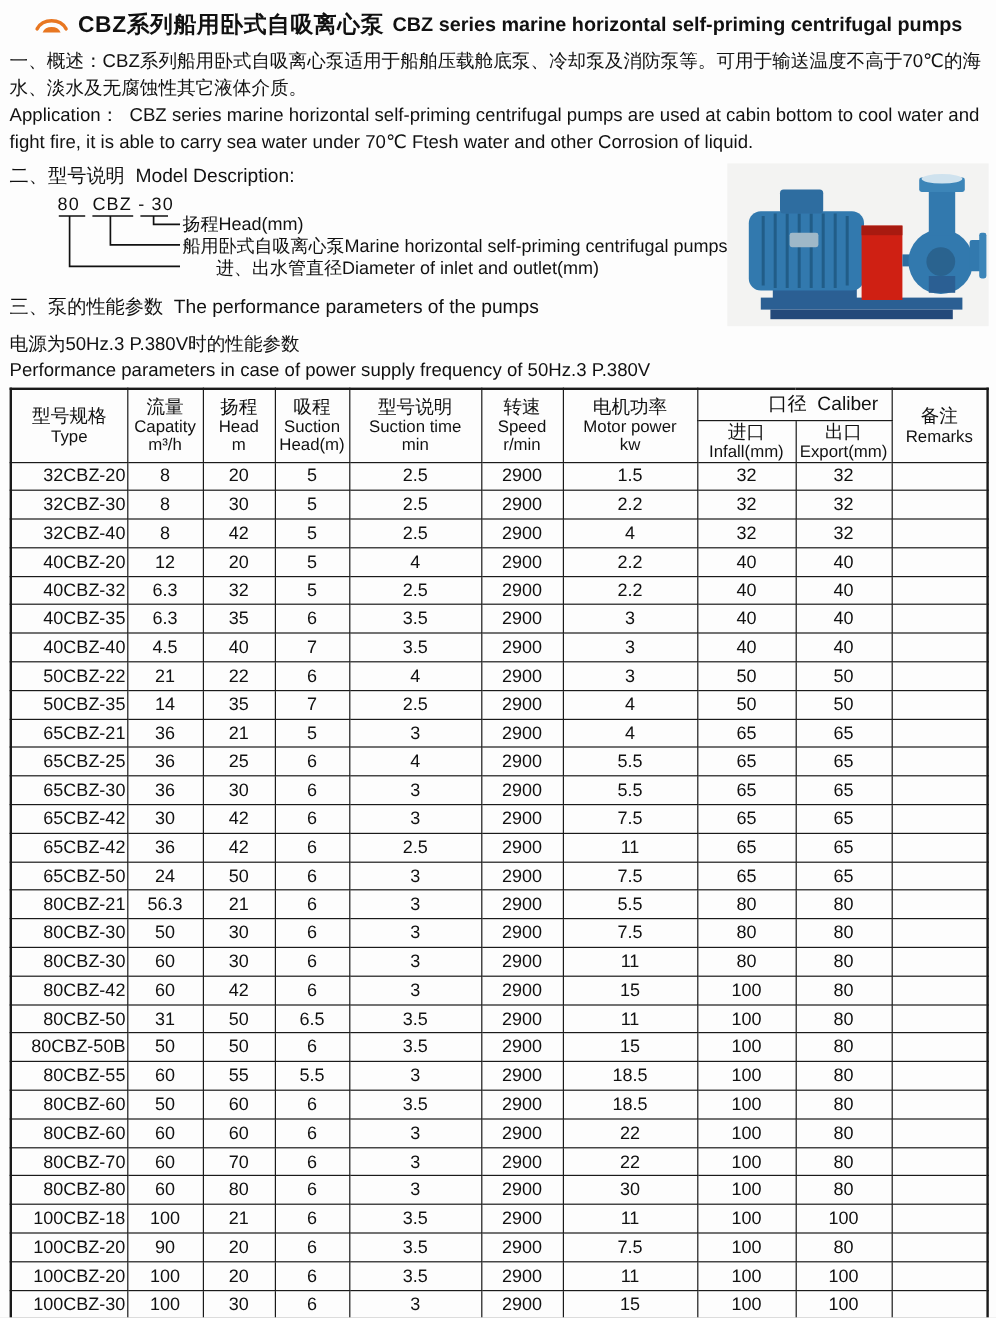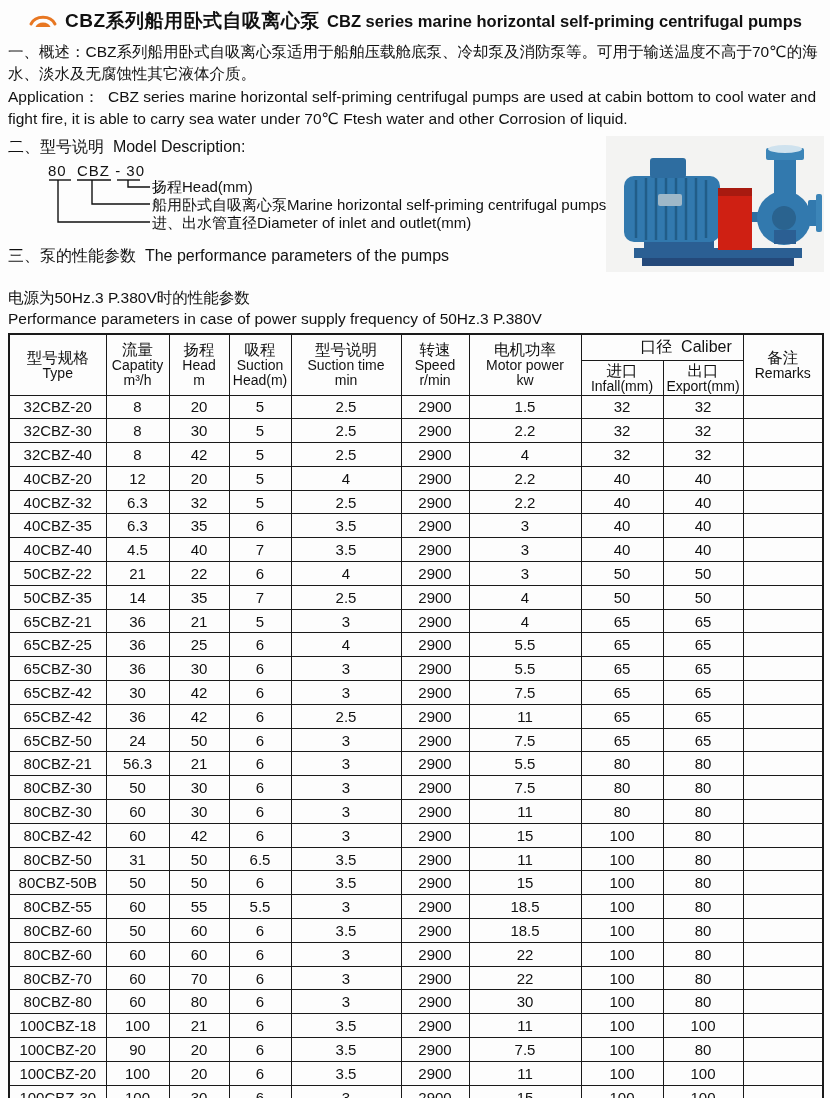--- a/index.html
+++ b/index.html
@@ -17,41 +17,41 @@
   
   .para { font-size:15.5px; line-height:21.5px; margin-top:7px; white-space:pre-wrap; }
   .section-heading { font-size:16px; font-weight:400; margin-top:8px; white-space:pre-wrap; }
   
   .model-diagram { position:relative; height:76px; margin:4px 0 0 22px; }
   .model-code { position:absolute; left:18px; top:0; font-size:15px; letter-spacing:1px; white-space:pre; }
   .model-lines { position:absolute; left:0; top:0; }
   .model-label { position:absolute; left:122px; font-size:15px; white-space:nowrap; }
   .model-label.l1 { top:16px; }
   .model-label.l2 { top:34px; }
-  .model-label.l3 { top:52px; }
+  .model-label.l3 { top:52px;margin-left:28px; }
   
   .pump-photo { position:absolute; top:136px; right:6px; width:218px; height:136px; }
   
   .perf-sub { font-size:15.5px; line-height:21px; white-space:pre-wrap; }
   
   table.perf {
     width:814px; margin-top:4px; border-collapse:collapse; table-layout:fixed;
     border:2px solid #1a1a1a;
   }
   table.perf th, table.perf td {
     border:1px solid #1a1a1a; text-align:center; vertical-align:middle;
     font-weight:normal; overflow:hidden;
   }
   table.perf th { padding:1px 0; }
   table.perf td { height:23.8px; font-size:15px; padding:0 1px; }
   .h-zh { display:block; font-size:15.5px; line-height:17px; }
   .h-en { display:block; font-size:14px; line-height:15px; }
   .h-unit { display:block; font-size:14px; line-height:15px; }
   .caliber-row th { height:26px; }
-  tr[data-name="table-row"] td:first-child { letter-spacing:0; }
+  tr[data-name="table-row"] td:first-child { letter-spacing:0;text-align:right; }
 </style>
 </head>
 <body>
 
 <div class="page" data-name="catalog-page">
 
   <div class="titlebar" data-name="page-header">
     <svg class="logo" viewBox="0 0 30 24" data-name="sunrise-arc-icon">
       <path d="M3 15 A 13 11 0 0 1 27 15" fill="none" stroke="#e87722" stroke-width="3" stroke-linecap="round"></path>
       <path d="M7.5 18 A 8 7 0 0 1 22.5 18 Z" fill="#e87722"></path>
@@ -115,21 +115,21 @@
 
     <rect x="168" y="22" width="22" height="38" fill="#3279ae"></rect>
     <rect x="160" y="12" width="38" height="12" rx="2" fill="#3c85b8"></rect>
     <ellipse cx="179" cy="13" rx="17" ry="4" fill="#cfe2ee"></ellipse>
 
     <rect x="202" y="64" width="12" height="26" rx="2" fill="#3279ae"></rect>
     <rect x="210" y="58" width="6" height="38" rx="2" fill="#3c85b8"></rect>
   </svg>
 
   <h2 class="section-heading" data-name="performance-heading">三、泵的性能参数  The performance parameters of the pumps</h2>
-  <p class="perf-sub" style="margin-top:20px;" data-name="performance-subtitle-zh">电源为50Hz.3 P.380V时的性能参数</p>
+  <p class="perf-sub" style="margin-top:10px;" data-name="performance-subtitle-zh">电源为50Hz.3 P.380V时的性能参数</p>
   <p class="perf-sub" data-name="performance-subtitle-en">Performance parameters in case of power supply frequency of 50Hz.3 P.380V</p>
 
   <table class="perf" data-name="performance-table">
     <colgroup>
       <col style="width:97px">
         <col style="width:63px">
         <col style="width:60px">
       <col style="width:62px">
         <col style="width:110px">
         <col style="width:68px">

